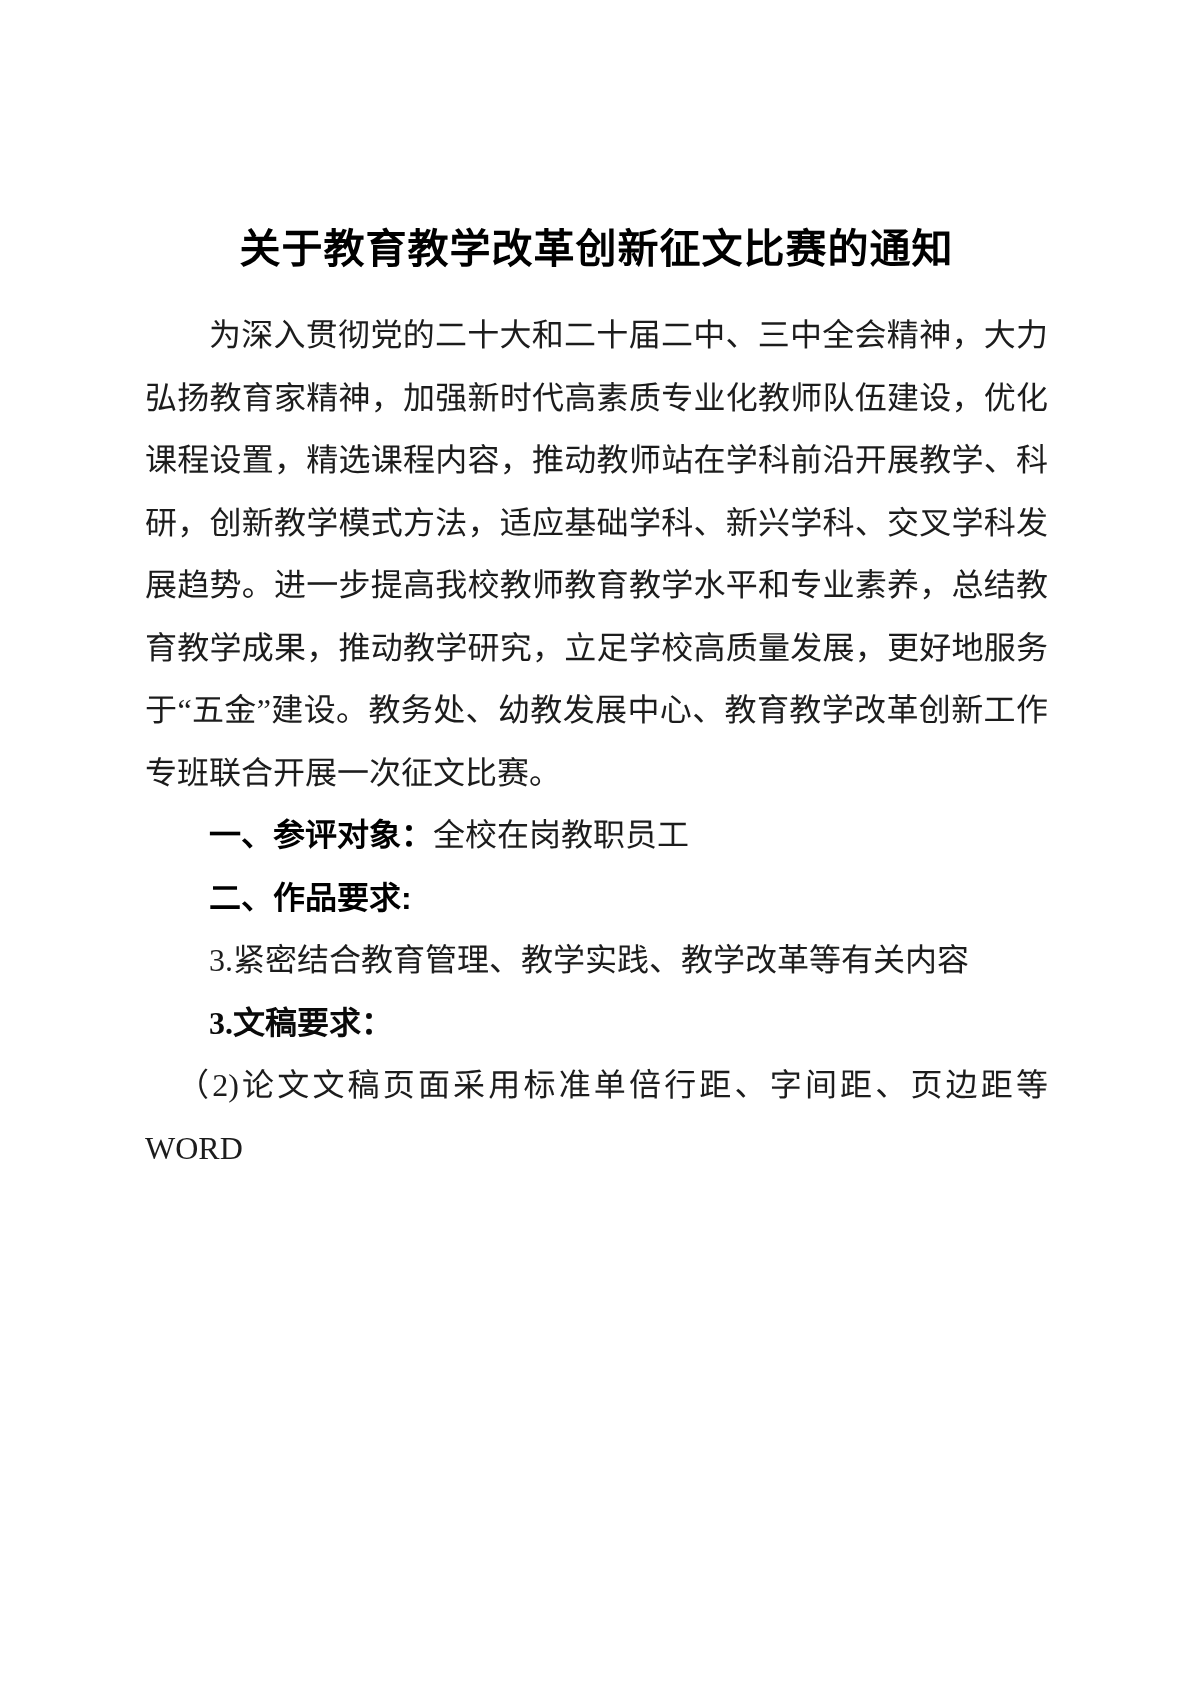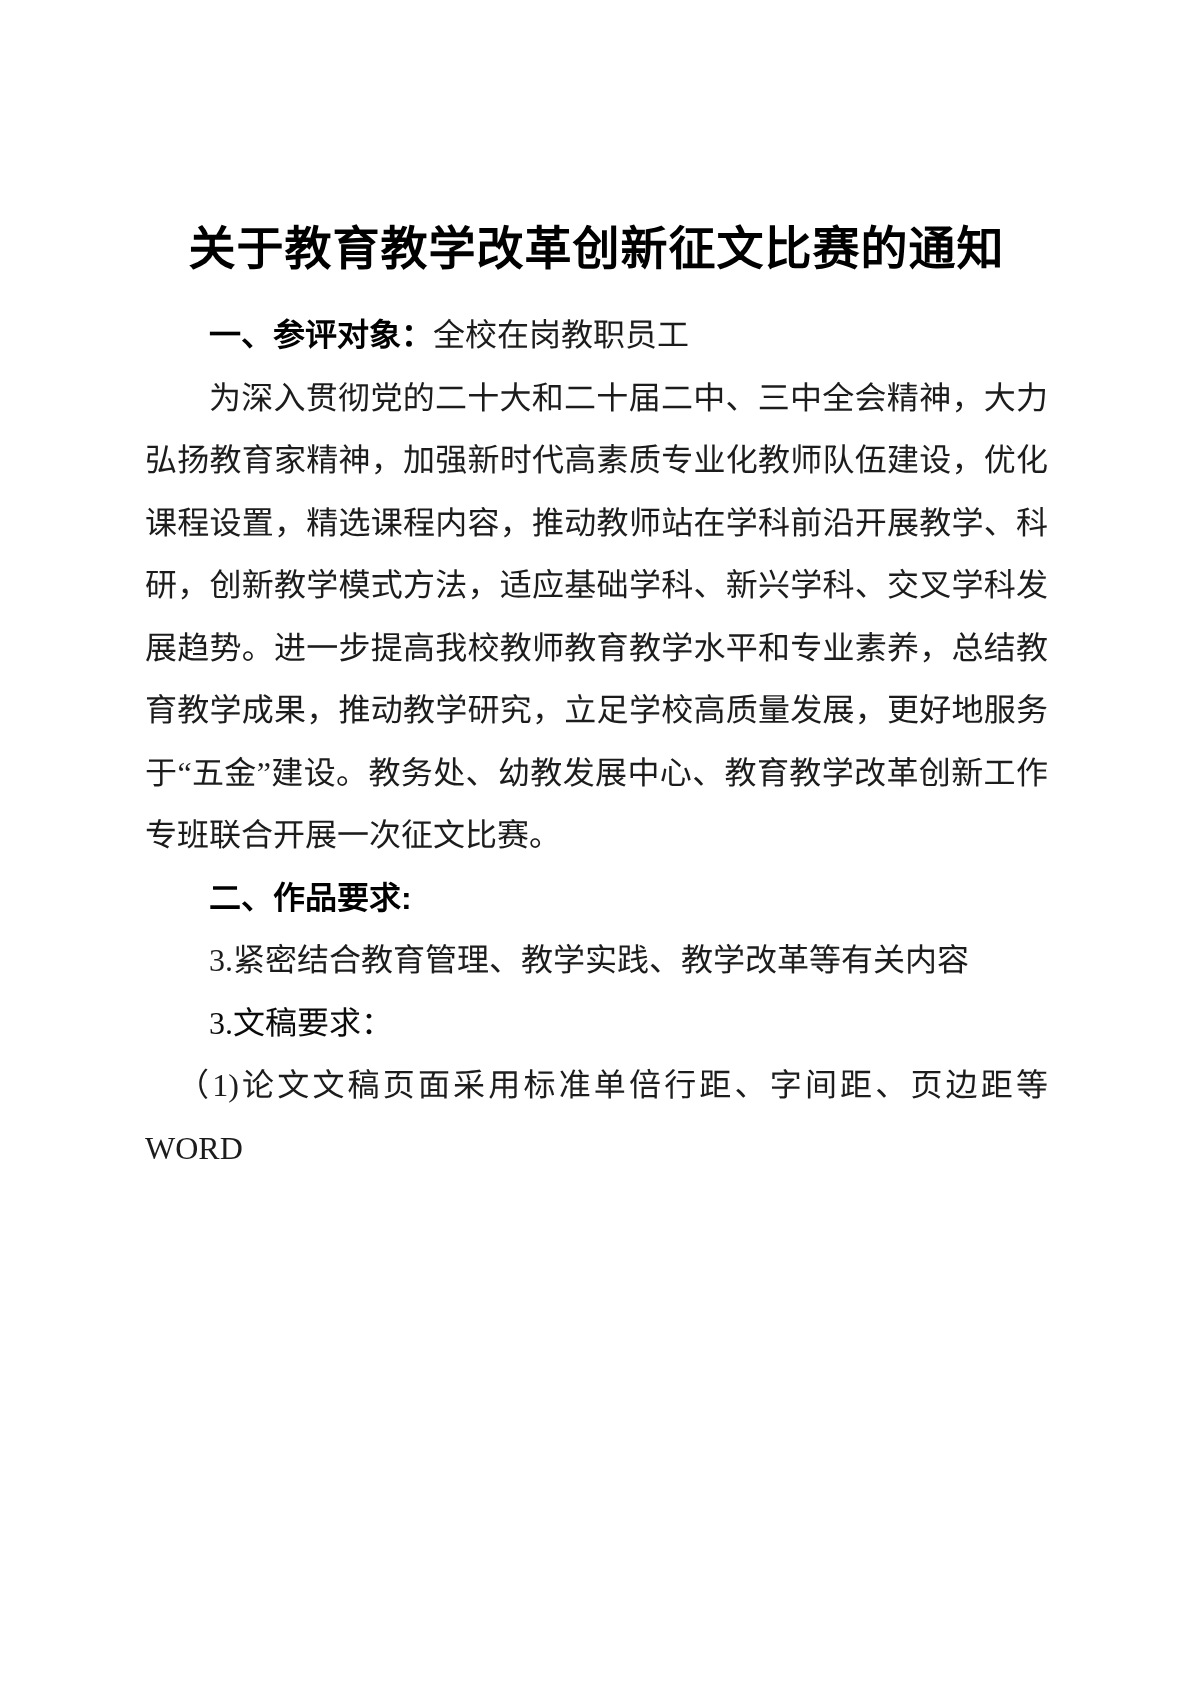--- a/index.html
+++ b/index.html
@@ -19,21 +19,21 @@
     position: absolute;
     left: 145px;
     top: 0;
     width: 903px;
   }
   .doc-title {
     margin: 222px 0 0 0;
     text-align: center;
     font-family: "Liberation Serif", "DejaVu Serif", serif;
     font-weight: 700;
-    font-size: 47px;
+    font-size: 41px;
     line-height: 54px;
     letter-spacing: 1px;
     color: #000000;
   }
   .doc-body {
     margin-top: 28px;
   }
   .doc-body p {
     margin: 0;
     font-family: "Liberation Serif", "DejaVu Serif", serif;
@@ -45,43 +45,43 @@
     color: #1c1c1c;
   }
   .indent-2 { text-indent: 2em; }
   .indent-1 { text-indent: 1em; }
   .label-hei {
     font-family: "Liberation Sans", "DejaVu Sans", sans-serif;
     font-weight: 700;
     color: #000000;
   }
   .label-kai {
-    font-weight: 400;
+    font-weight: 700;
     color: #0a0a0a;
   }
 </style>
 </head>
 <body>
 
 <div class="page">
   <div class="content">
 
     <h1 class="doc-title">关于教育教学改革创新征文比赛的通知</h1>
 
     <div class="doc-body">
 
+      <p class="indent-2">为深入贯彻党的二十大和二十届二中、三中全会精神，大力弘扬教育家精神，加强新时代高素质专业化教师队伍建设，优化课程设置，精选课程内容，推动教师站在学科前沿开展教学、科研，创新教学模式方法，适应基础学科、新兴学科、交叉学科发展趋势。进一步提高我校教师教育教学水平和专业素养，总结教育教学成果，推动教学研究，立足学校高质量发展，更好地服务于“五金”建设。教务处、幼教发展中心、教育教学改革创新工作专班联合开展一次征文比赛。</p>
+
       <p class="indent-2"><span class="label-hei">一、参评对象：</span><span>全校在岗教职员工</span></p>
-
-      <p class="indent-2">为深入贯彻党的二十大和二十届二中、三中全会精神，大力弘扬教育家精神，加强新时代高素质专业化教师队伍建设，优化课程设置，精选课程内容，推动教师站在学科前沿开展教学、科研，创新教学模式方法，适应基础学科、新兴学科、交叉学科发展趋势。进一步提高我校教师教育教学水平和专业素养，总结教育教学成果，推动教学研究，立足学校高质量发展，更好地服务于“五金”建设。教务处、幼教发展中心、教育教学改革创新工作专班联合开展一次征文比赛。</p>
 
       <p class="indent-2"><span class="label-hei">二、作品要求:</span></p>
 
       <p class="indent-2">3.紧密结合教育管理、教学实践、教学改革等有关内容</p>
 
 
       <p class="indent-2"><span class="label-kai">3.文稿要求：</span></p>
 
 
-      <p class="indent-1">（1)论文文稿页面采用标准单倍行距、字间距、页边距等 WORD</p>
+      <p class="indent-1">（2)论文文稿页面采用标准单倍行距、字间距、页边距等 WORD</p>
 
     </div>
   </div>
 </div>
 
 </body></html>

